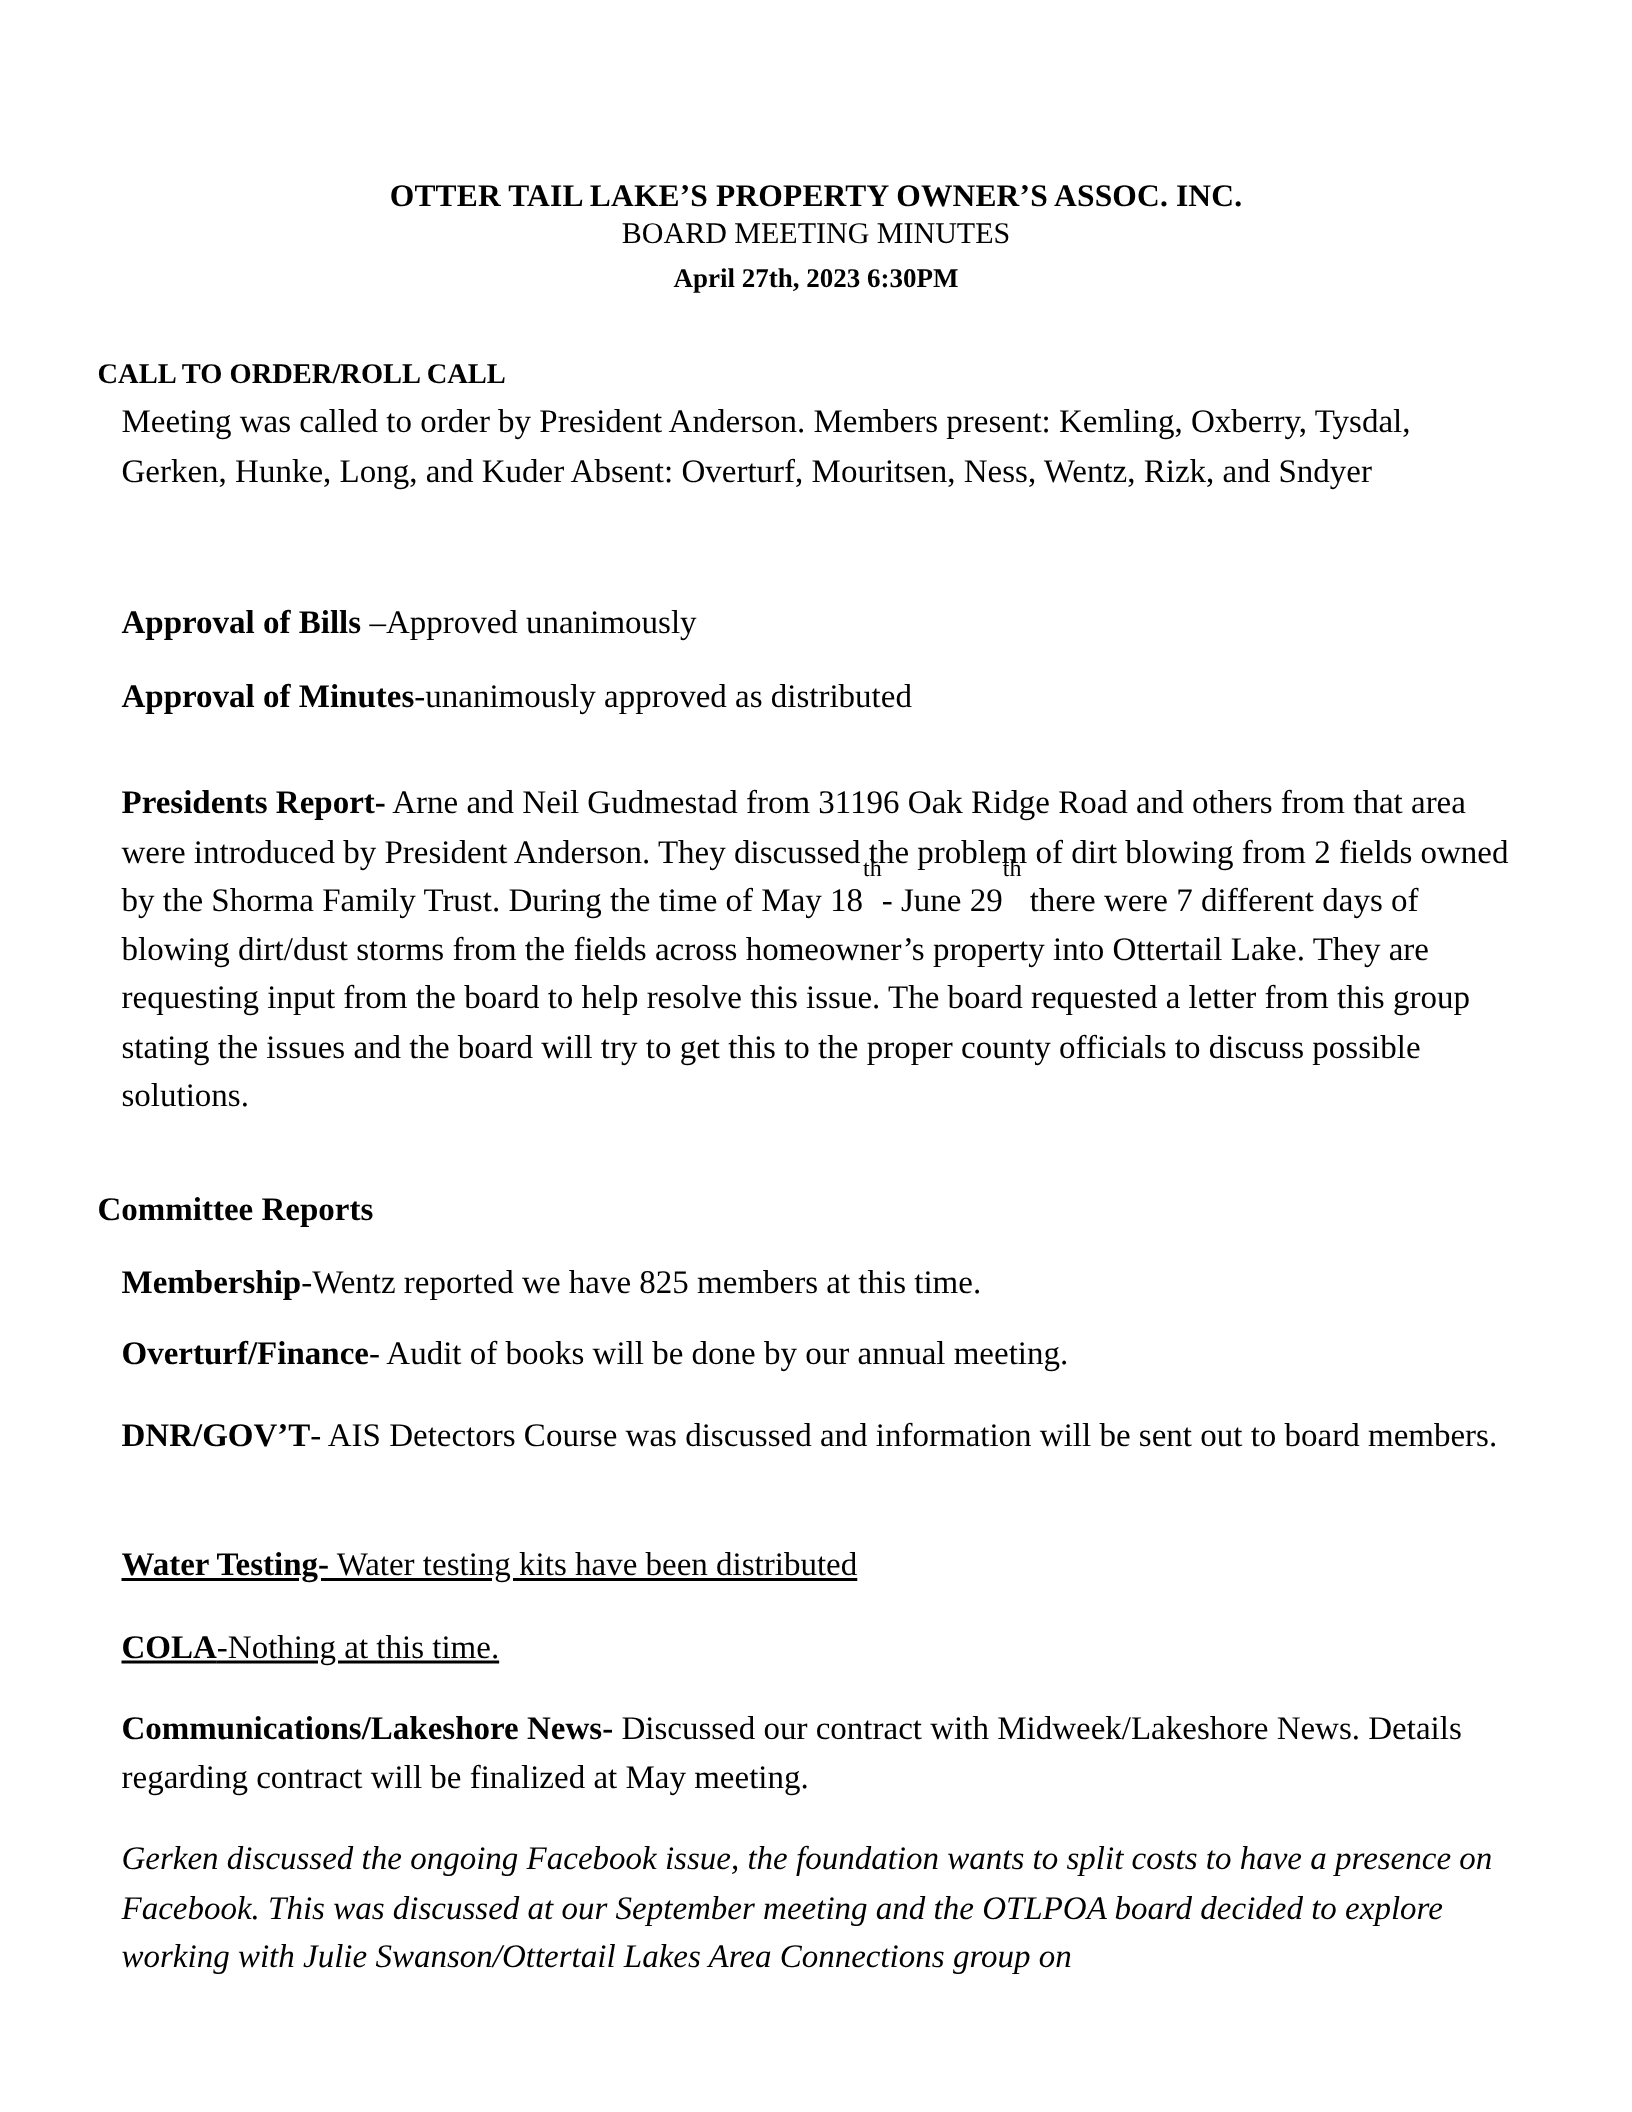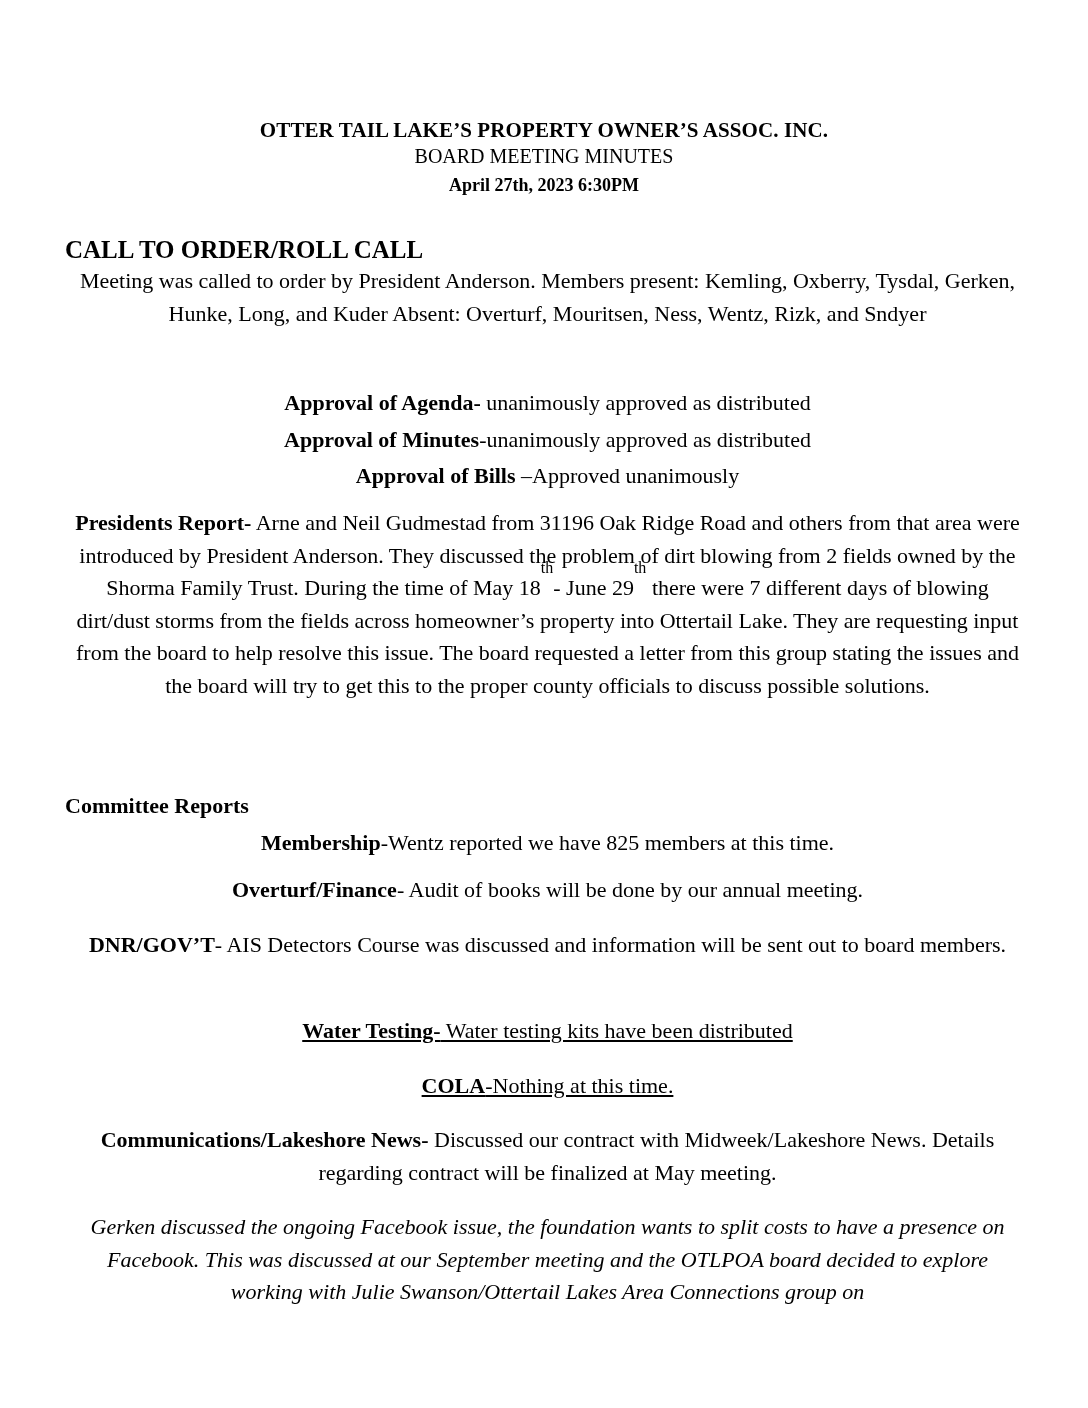--- a/index.html
+++ b/index.html
@@ -48,53 +48,52 @@
     }
     .block {
       position: absolute;
       left: 0;
       width: 965px;
       font-size: 22px;
       line-height: 32.5px;
     }
     .section-heading-small {
       font-weight: bold;
-      font-size: 25px;
+      font-size: 19px;
       line-height: 24px;
     }
     b, .bold {
       font-weight: bold;
     }
     sup {
       font-size: 16px;
       vertical-align: top;
       position: relative;
       top: -4px;
       line-height: 0;
     }
-    p { margin: 4px; text-align: center; }
+    p { margin: 16px; }
   </style>
 </head>
 <body>
 
 <div class="page">
 
   <div class="org-title center">OTTER TAIL LAKE’S PROPERTY OWNER’S ASSOC. INC.</div>
   <div class="doc-subtitle center">BOARD MEETING MINUTES</div>
   <div class="doc-date center">April 27th, 2023 6:30PM</div>
 
   <div class="block" style="top:238px;">
     <div class="section-heading-small">CALL TO ORDER/ROLL CALL</div>
     <p style="margin-top:3px;">Meeting was called to order by President Anderson. Members present:  Kemling, Oxberry, Tysdal, Gerken, Hunke, Long, and Kuder   Absent: Overturf, Mouritsen, Ness, Wentz, Rizk, and Sndyer</p>
   </div>
 
   <div class="block" style="top:383px;">
-    <p><b>Approval of Agenda-</b><span> unanimously approved as distributed</span></p>
+    <p><b>Approval of Bills</b><span> –Approved unanimously</span></p>
     <p><b>Approval of Minutes</b><span>-unanimously approved as distributed</span></p>
-    <p><b>Approval of Bills</b><span> –Approved unanimously</span></p>
   </div>
 
   <div class="block" style="top:503px;">
     <p><b>Presidents Report-</b><span> Arne and Neil Gudmestad from 31196 Oak Ridge Road and others from that area were introduced by President Anderson. They discussed the problem of dirt blowing from 2 fields owned by the Shorma Family Trust.  During the time of May 18</span><sup>th</sup><span>- June 29</span><sup>th</sup><span> there were 7 different days of blowing dirt/dust storms from the fields across homeowner’s property into Ottertail Lake. They are requesting input from the board to help resolve this issue. The board requested a letter from this group stating the issues and the board will try to get this to the proper county officials to discuss possible solutions.</span></p>
   </div>
 
   <div class="block" style="top:790px;">
     <div class="bold">Committee Reports</div>
     <p><b>Membership</b><span>-Wentz reported we have 825 members at this time.</span></p>
   </div>

